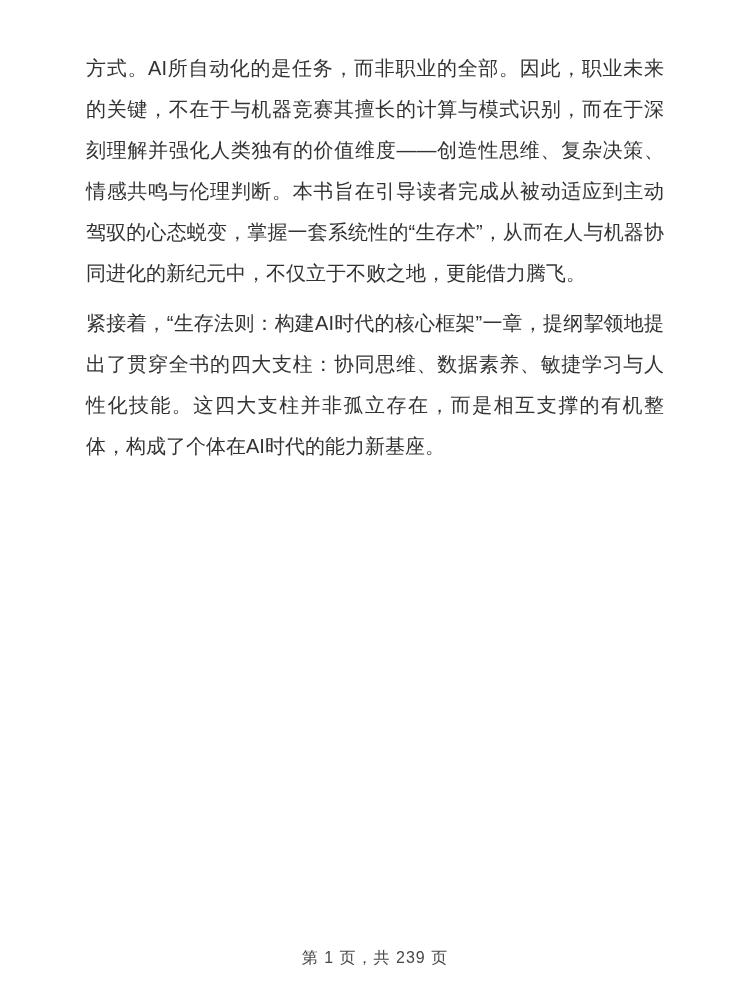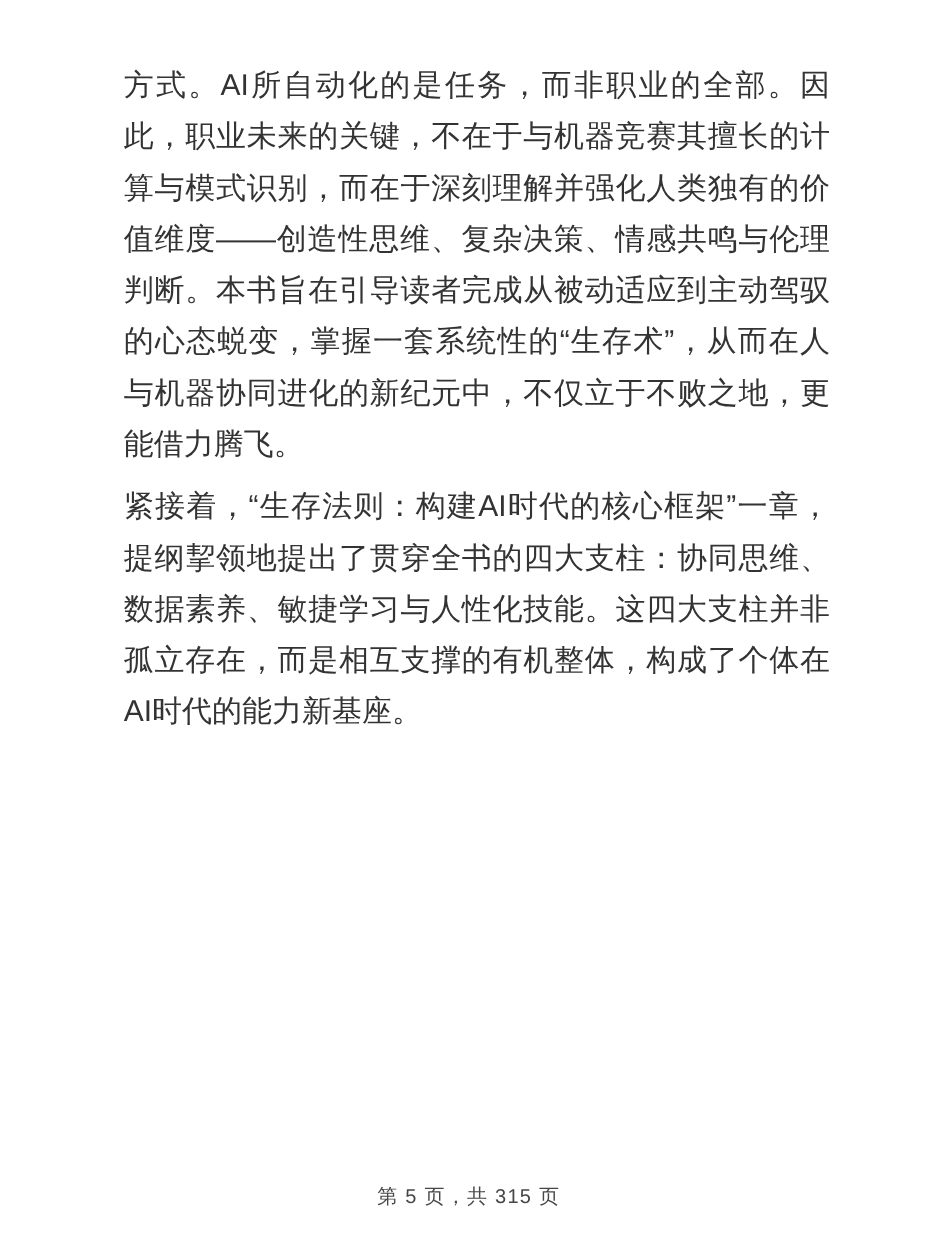--- a/index.html
+++ b/index.html
@@ -15,22 +15,22 @@
     overflow: hidden;
     font-family: "Liberation Sans", "DejaVu Sans", sans-serif;
   }
   .content {
     position: absolute;
     top: 48px;
     left: 82px;
     width: 582px;
   }
   .content p {
-    margin: 0 0 9px 17px;
-    font-size: 24px;
+    margin: 0 0 9px 4px;
+    font-size: 20px;
     line-height: 41px;
     color: #333333;
     text-align: justify;
     text-justify: inter-ideograph;
     word-break: break-all;
   }
   .footer {
     position: absolute;
     left: 0;
     right: 0;
@@ -46,15 +46,15 @@
 </style>
 </head>
 <body>
 
 <div class="page">
   <div class="content">
     <p>方式。AI所自动化的是任务，而非职业的全部。因此，职业未来的关键，不在于与机器竞赛其擅长的计算与模式识别，而在于深刻理解并强化人类独有的价值维度——创造性思维、复杂决策、情感共鸣与伦理判断。本书旨在引导读者完成从被动适应到主动驾驭的心态蜕变，掌握一套系统性的“生存术”，从而在人与机器协同进化的新纪元中，不仅立于不败之地，更能借力腾飞。</p>
     <p>紧接着，“生存法则：构建AI时代的核心框架”一章，提纲挈领地提出了贯穿全书的四大支柱：协同思维、数据素养、敏捷学习与人性化技能。这四大支柱并非孤立存在，而是相互支撑的有机整体，构成了个体在AI时代的能力新基座。</p>
   </div>
   <div class="footer">
-    <span>第 5 页，共 315 页</span>
+    <span>第 1 页，共 239 页</span>
   </div>
 </div>
 
 </body></html>

